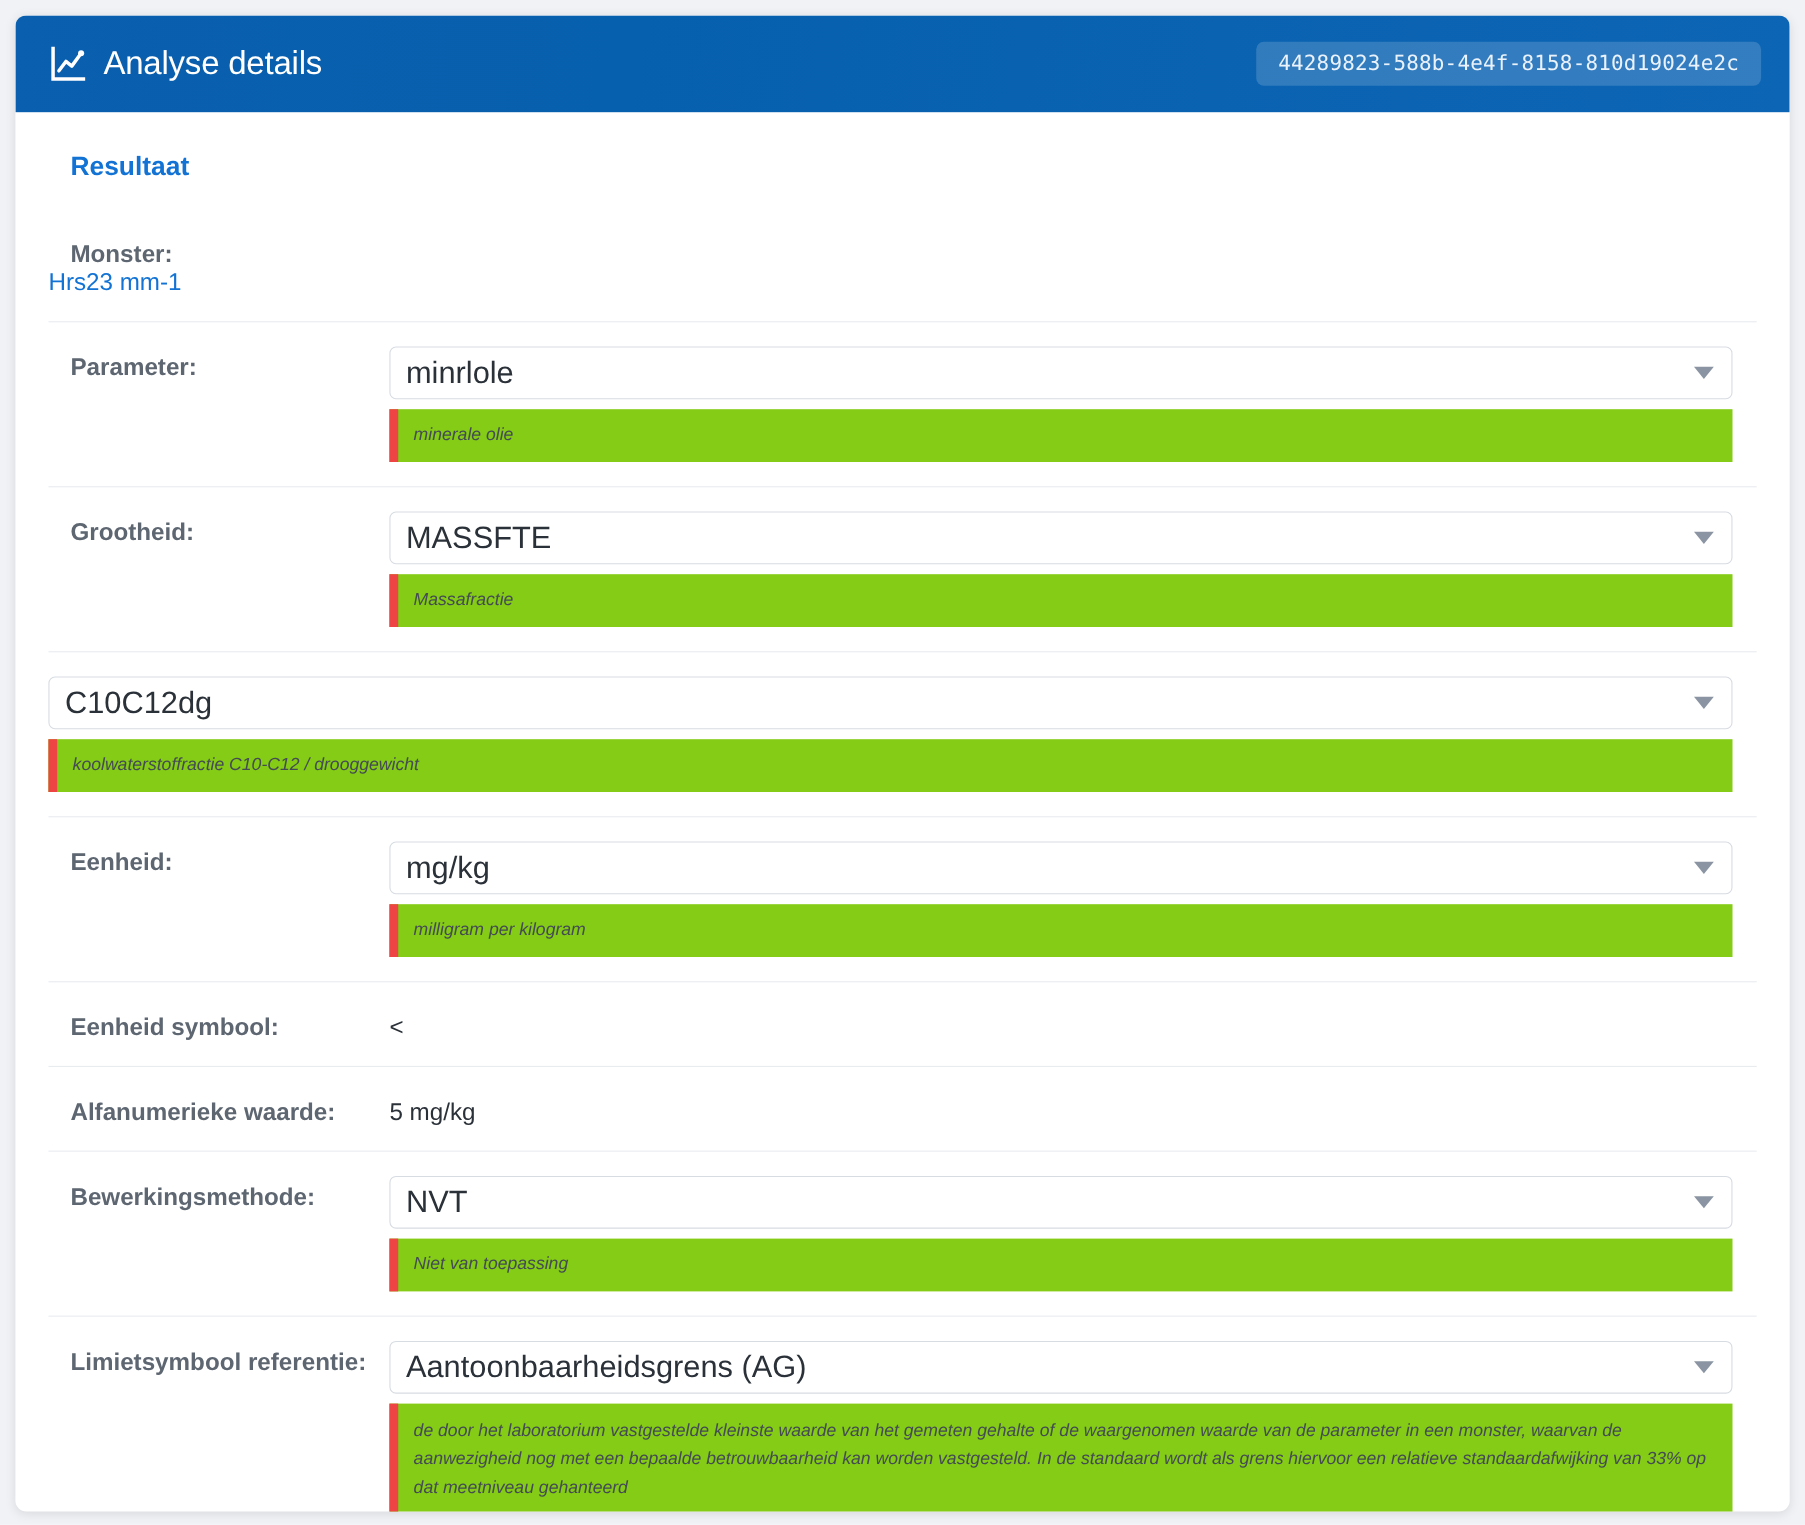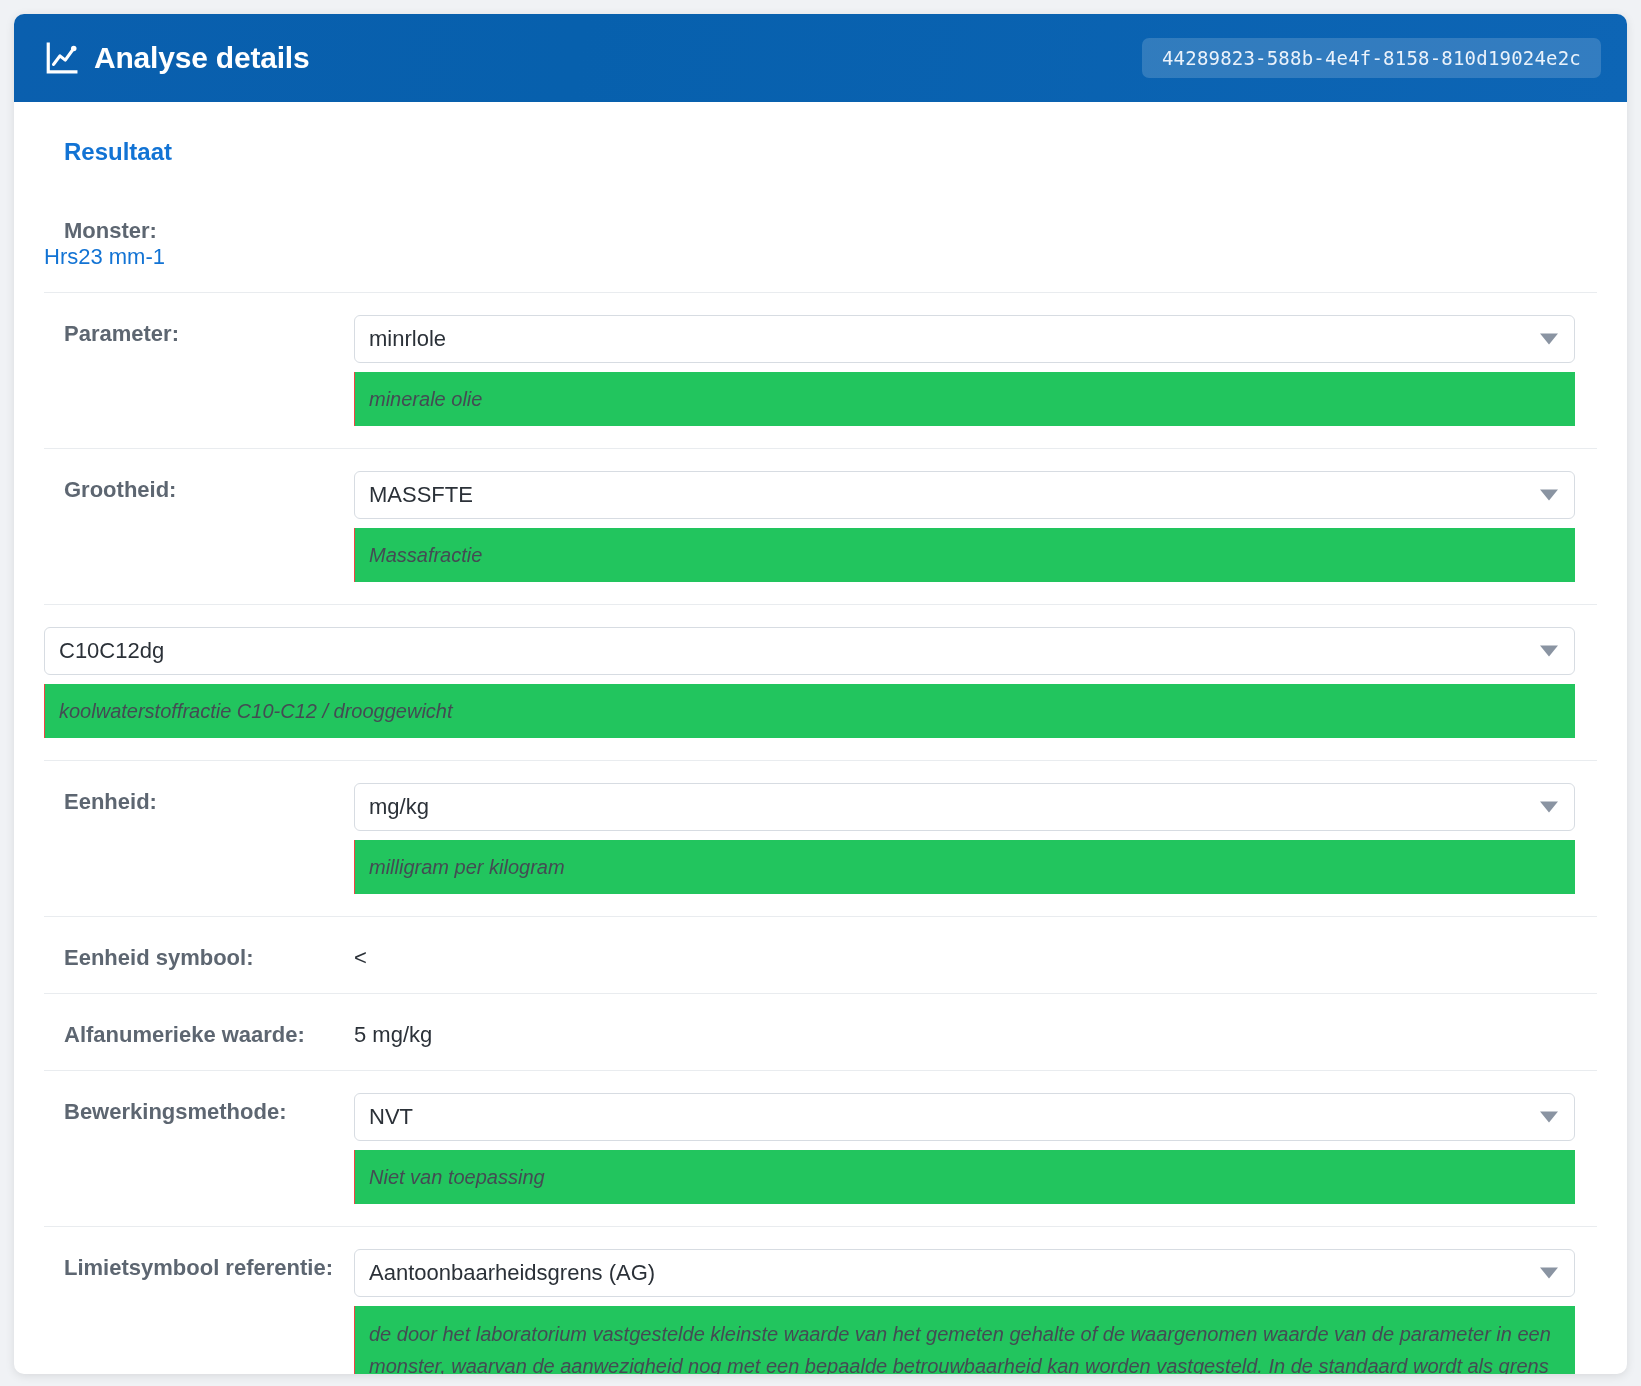--- a/index.html
+++ b/index.html
@@ -43,21 +43,21 @@
   }
   .chart-icon {
     width: 34px;
     height: 34px;
     display: block;
     flex: 0 0 auto;
   }
   .header-title {
     color: #ffffff;
     font-size: 30px;
-    font-weight: bold;
+    font-weight: normal;
     letter-spacing: -0.2px;
     line-height: 1;
   }
   .uuid-badge {
     position: absolute;
     right: 26px;
     top: 50%;
     transform: translateY(-50%);
     background: rgba(255,255,255,0.16);
     color: #eaf2fb;
@@ -125,43 +125,43 @@
   .select-box {
     position: relative;
     width: 100%;
     height: 48px;
     border: 1px solid #d7dce2;
     border-radius: 6px;
     background: #ffffff;
     display: flex;
     align-items: center;
     padding: 0 46px 0 14px;
-    font-size: 22px;
+    font-size: 28px;
     color: #2b3138;
     cursor: pointer;
     white-space: nowrap;
     overflow: hidden;
   }
   .select-arrow {
     position: absolute;
     right: 16px;
     top: 50%;
     transform: translateY(-50%);
     width: 0; height: 0;
     border-left: 9px solid transparent;
     border-right: 9px solid transparent;
     border-top: 11px solid #8a94a2;
   }
 
   .desc {
     margin-top: 9px;
-    background: #22c55e;
-    border-left: 1px solid #ef4444;
+    background: #84cc16;
+    border-left: 8px solid #ef4444;
     padding: 12px 14px 12px 14px;
-    font-size: 20px;
+    font-size: 16px;
     font-style: italic;
     color: #444b53;
     line-height: 1.5;
   }
   .desc.multiline { line-height: 1.62; }
 </style>
 </head>
 <body>
 
 <div class="card">

